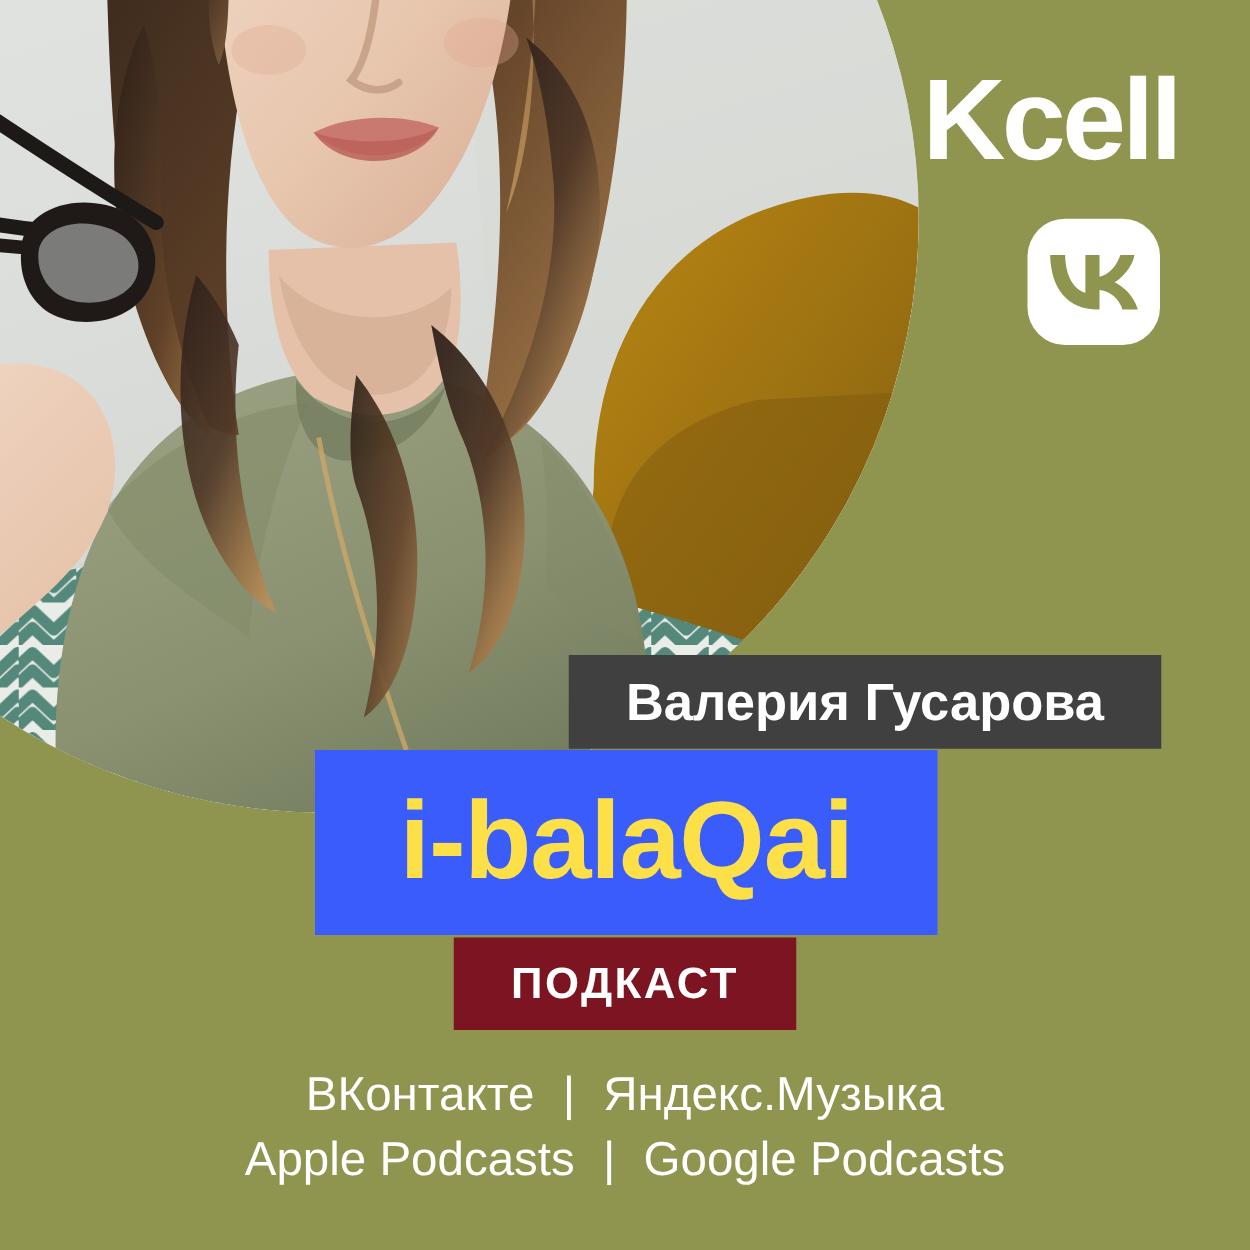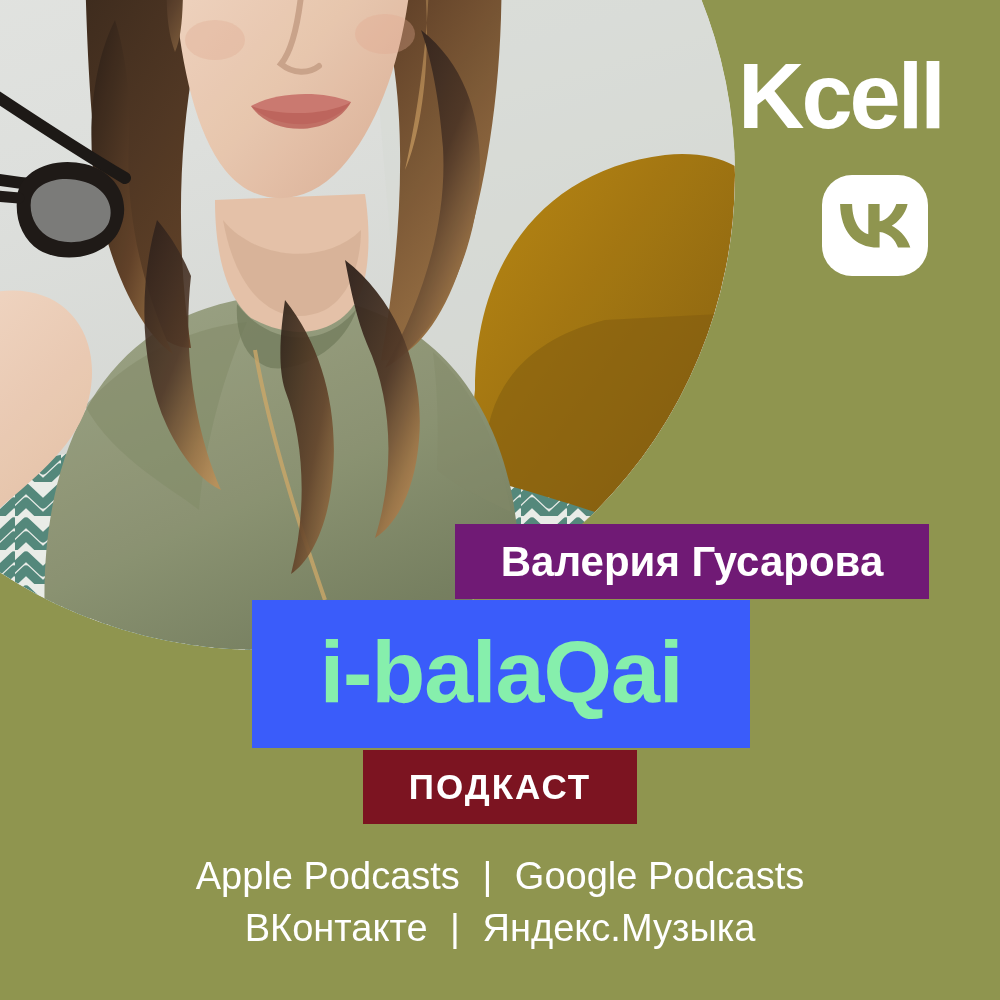--- a/index.html
+++ b/index.html
@@ -46,38 +46,38 @@
     border-radius:30px;
     display:flex; align-items:center; justify-content:center;
   }
   #vk-badge svg{display:block;}
 
   
   .banner{position:absolute;display:flex;align-items:center;}
   #host-banner{
     left:455px; top:524px;
     width:474px; height:75px;
-    background:#701a75;
+    background:#404040;
     justify-content:center;
   }
   #host-banner .txt{
     color:#ffffff;
     font-size:42px;
     font-weight:bold;
     letter-spacing:0px;
     white-space:nowrap;
   }
   #title-banner{
     left:252px; top:600px;
     width:498px; height:148px;
     background:#3A5CFA;
     justify-content:center;
   }
   #title-banner .txt{
-    color:#86efac;
+    color:#fde047;
     font-size:88px;
     font-weight:bold;
     letter-spacing:-1px;
     white-space:nowrap;
     transform:translateY(-2px);
   }
   #kind-banner{
     left:363px; top:750px;
     width:274px; height:74px;
     background:#7C1421;
@@ -283,24 +283,24 @@
   <div class="banner" id="title-banner">
     <span class="txt">i-balaQai</span>
   </div>
 
   <div class="banner" id="kind-banner">
     <span class="txt">ПОДКАСТ</span>
   </div>
 
   <div id="platforms">
     <div class="row">
+      <span>ВКонтакте</span>
+      <span class="sep">|</span>
+      <span>Яндекс.Музыка</span>
+    </div>
+    <div class="row">
       <span>Apple Podcasts</span>
       <span class="sep">|</span>
       <span>Google Podcasts</span>
     </div>
-    <div class="row">
-      <span>ВКонтакте</span>
-      <span class="sep">|</span>
-      <span>Яндекс.Музыка</span>
-    </div>
   </div>
 
 </div>
 
 </body></html>

